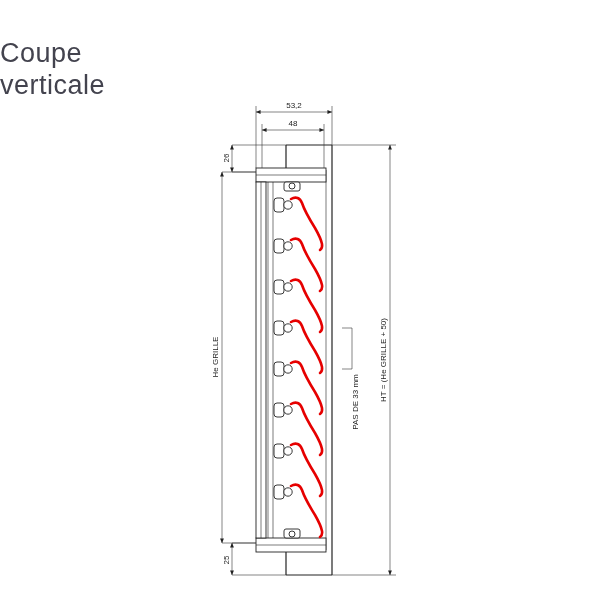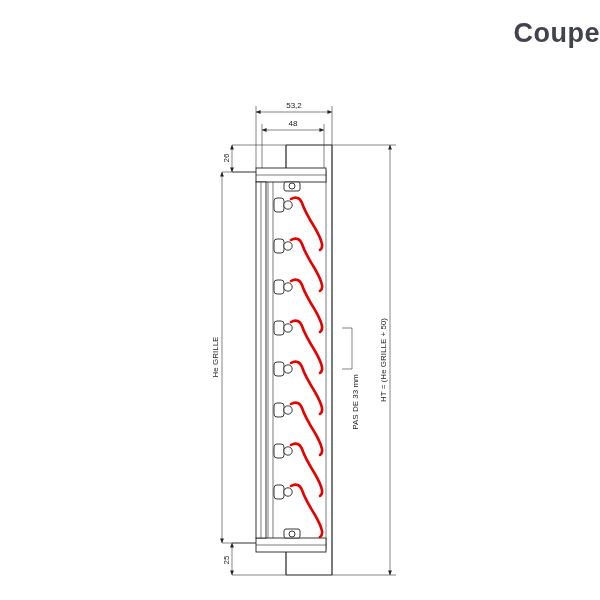--- a/index.html
+++ b/index.html
@@ -1,34 +1,35 @@
 <!DOCTYPE html>
 <html><head>
 <meta charset="utf-8">
 <style>
   html,body{margin:0;padding:0;background:#fff;}
   .page{position:relative;width:600px;height:600px;background:#fff;overflow:hidden;
         font-family:"Liberation Sans",sans-serif;}
-  .title{position:absolute;top:18px;left:0;width:100%;text-align:right;
-         color:#43434e;font-weight:700;font-size:27px;line-height:1.18;letter-spacing:.5px;}
+  .title{position:absolute;top:38px;left:0;width:100%;text-align:left;
+         color:#43434e;font-weight:400;font-size:27px;line-height:1.18;letter-spacing:.5px;}
   svg{position:absolute;top:0;left:0;}
   .part{fill:#fff;stroke:#222;stroke-width:.9;}
   .blade{fill:none;stroke-width:2.6;stroke-linecap:round;}
   .ln{stroke:#222;stroke-width:1.2;fill:none;}
   .thin{stroke:#222;stroke-width:.6;fill:none;}
   .dim{stroke:#333;stroke-width:.6;fill:none;}
   .dimtxt{font-family:"Liberation Sans",sans-serif;font-size:8px;fill:#222;}
 </style>
 </head>
 <body>
 
 <div class="page">
 
   <div class="title">
     <div>Coupe</div>
+    <div>verticale</div>
   </div>
 
   <svg width="600" height="600" viewBox="0 0 600 600">
     <defs>
       <marker id="ah" viewBox="0 0 10 10" refX="9.5" refY="5" markerWidth="8" markerHeight="8" orient="auto-start-reverse">
         <path d="M0,1 L10,5 L0,9 z" fill="#222"></path>
       </marker>
     </defs>
 
     <g>

